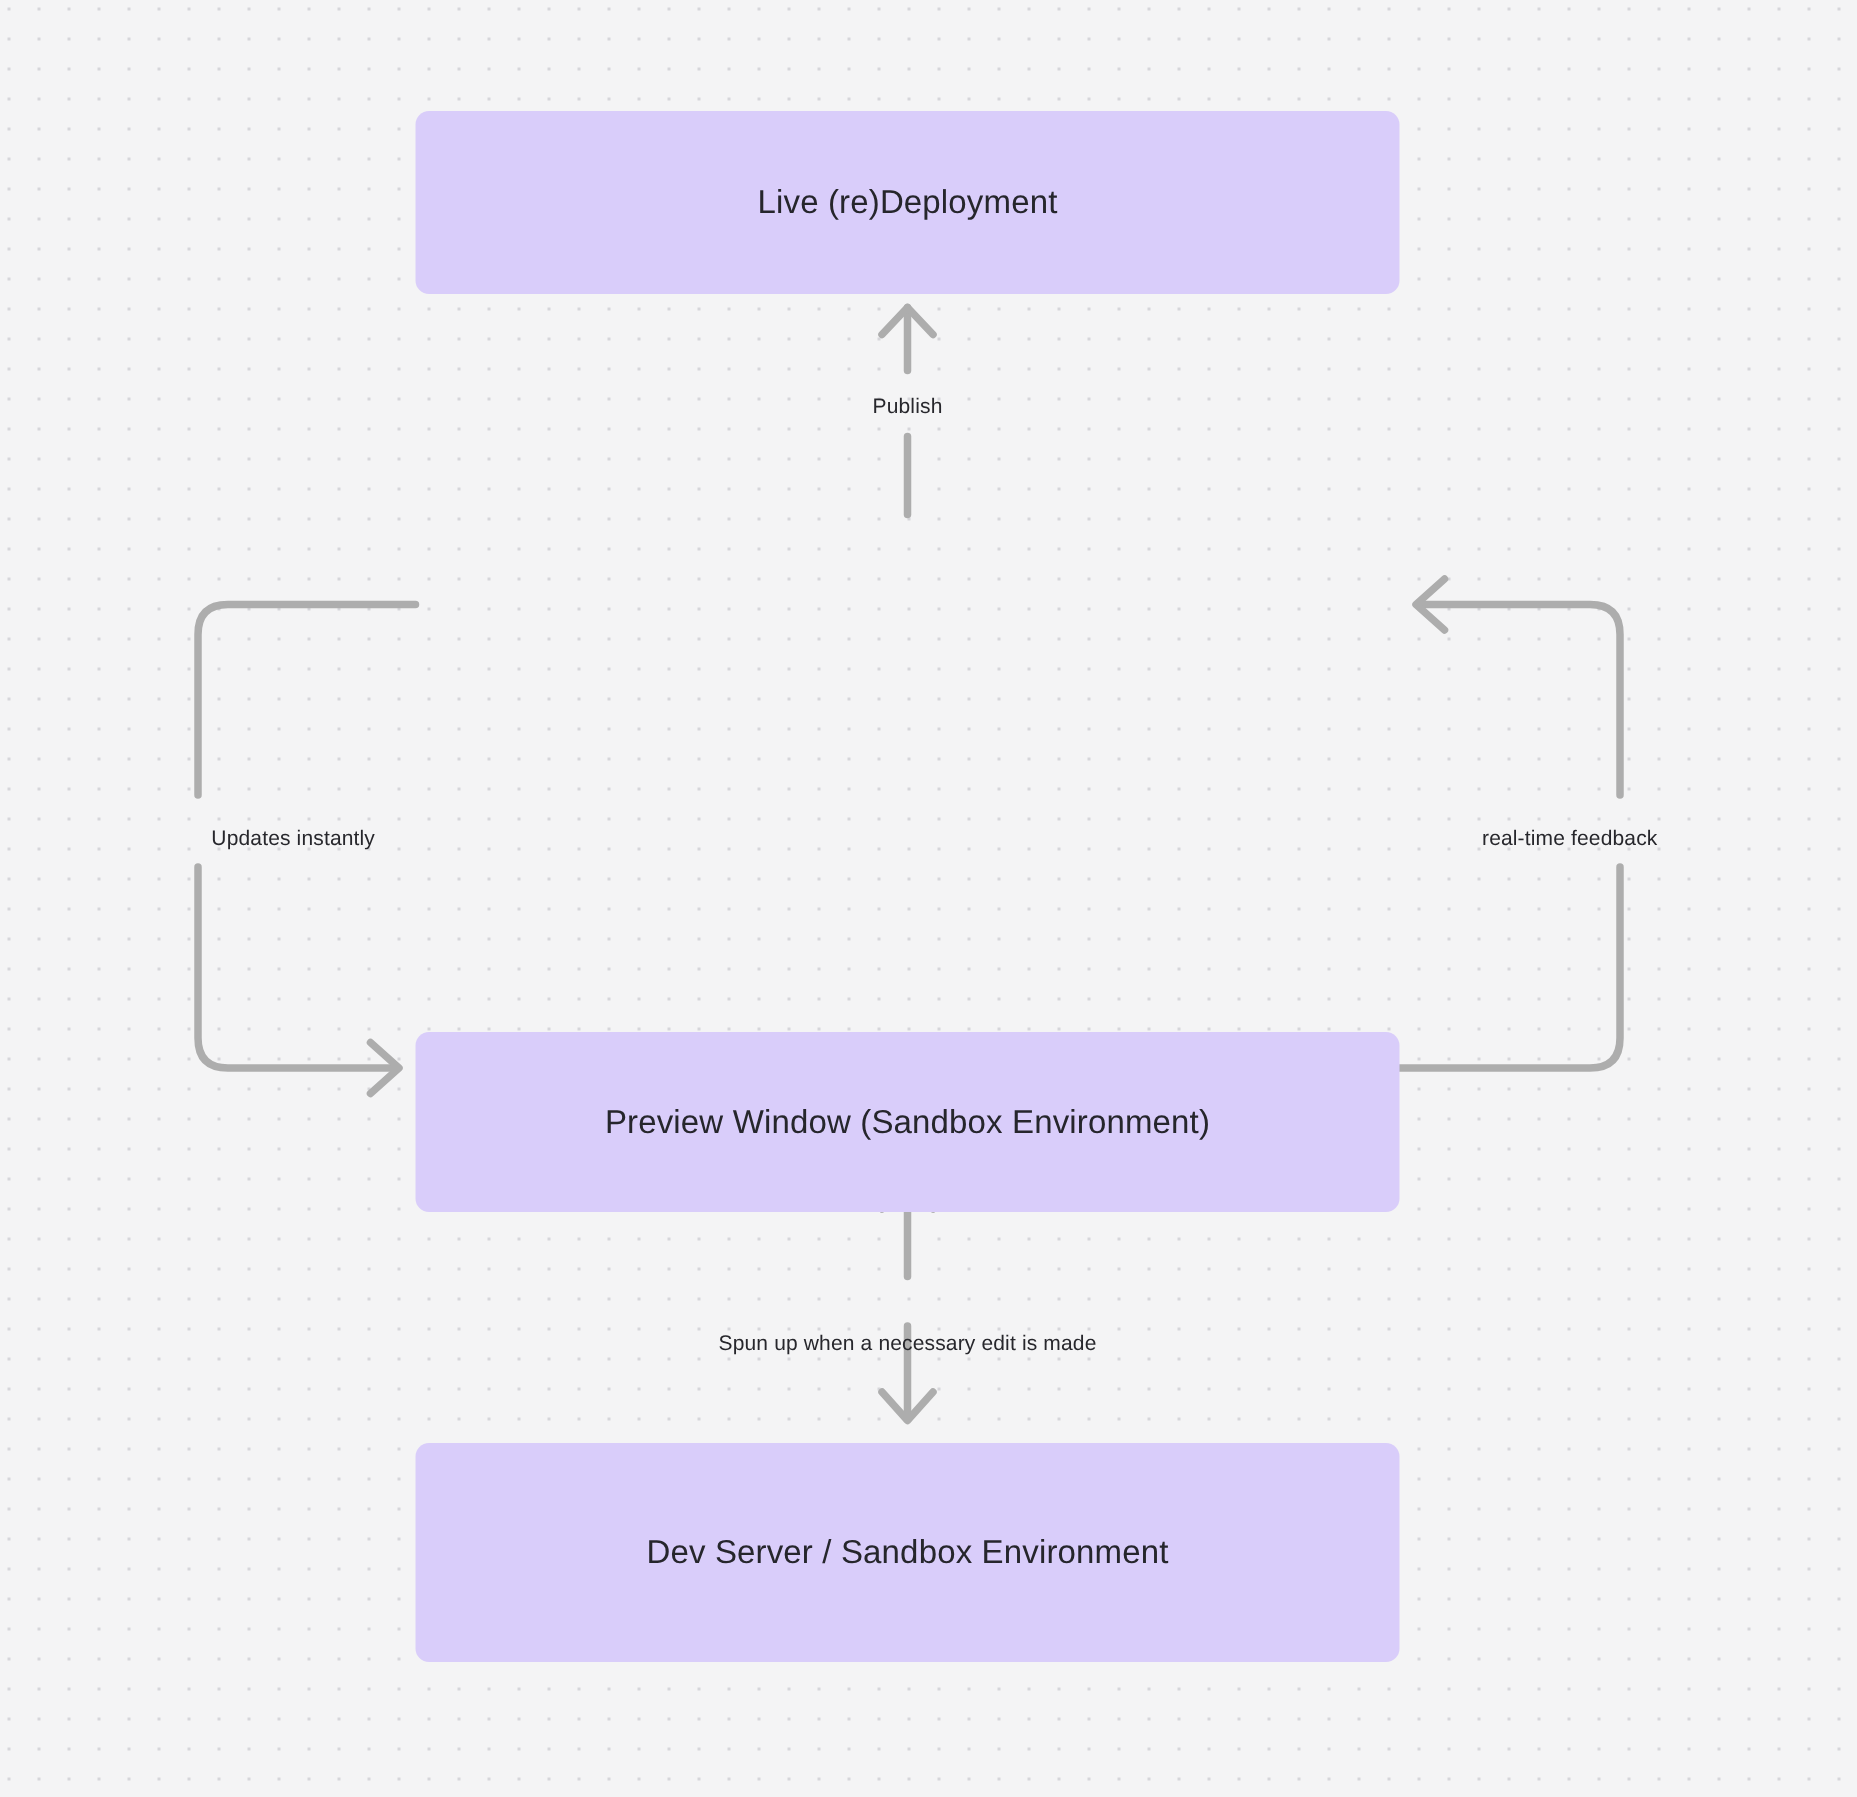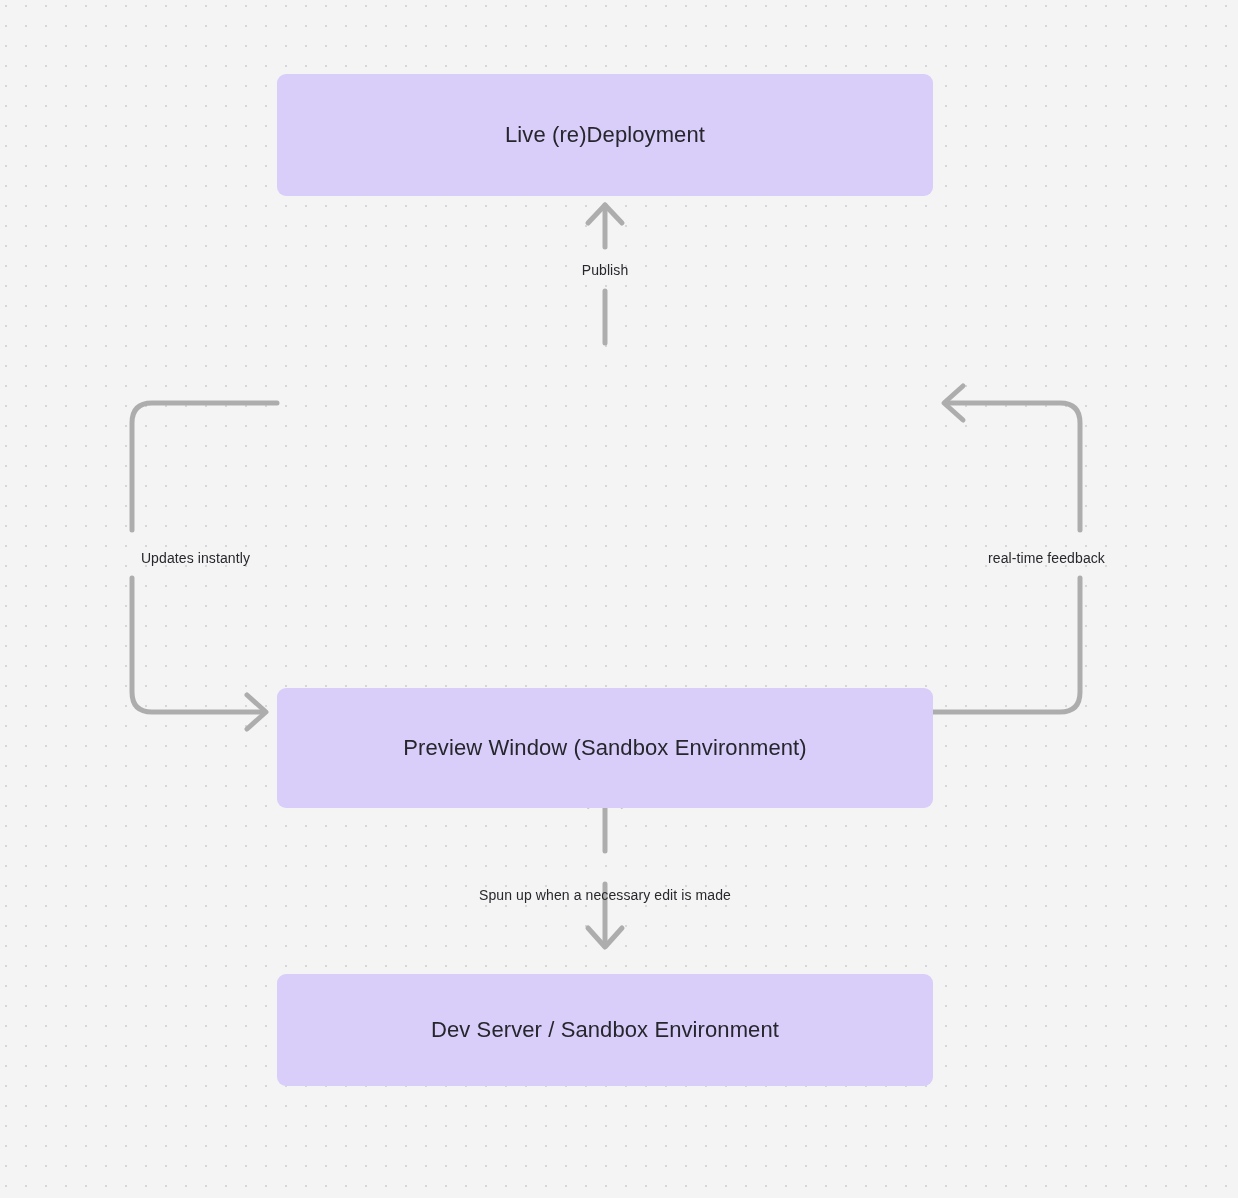--- a/index.html
+++ b/index.html
@@ -51,21 +51,21 @@
     line-height: 26px;
     color: #26262c;
     letter-spacing: 0.1px;
     padding: 0 18px;
     white-space: nowrap;
   }
 
   #node-live        { left: 277px; top: 74px;  width: 656px; height: 122px; }
   #node-user-edit   { left: 277px; top: 343px; width: 656px; height: 120px; }
   #node-preview     { left: 277px; top: 688px; width: 656px; height: 120px; }
-  #node-dev-server  { left: 277px; top: 962px; width: 656px; height: 112px; margin-top: 12px; }
+  #node-dev-server  { left: 277px; top: 962px; width: 656px; height: 146px; }
 
   
   .edge-label {
     position: absolute;
     font-size: 14px;
     line-height: 24px;
     color: #27272c;
     letter-spacing: 0.1px;
     white-space: nowrap;
     text-align: center;

